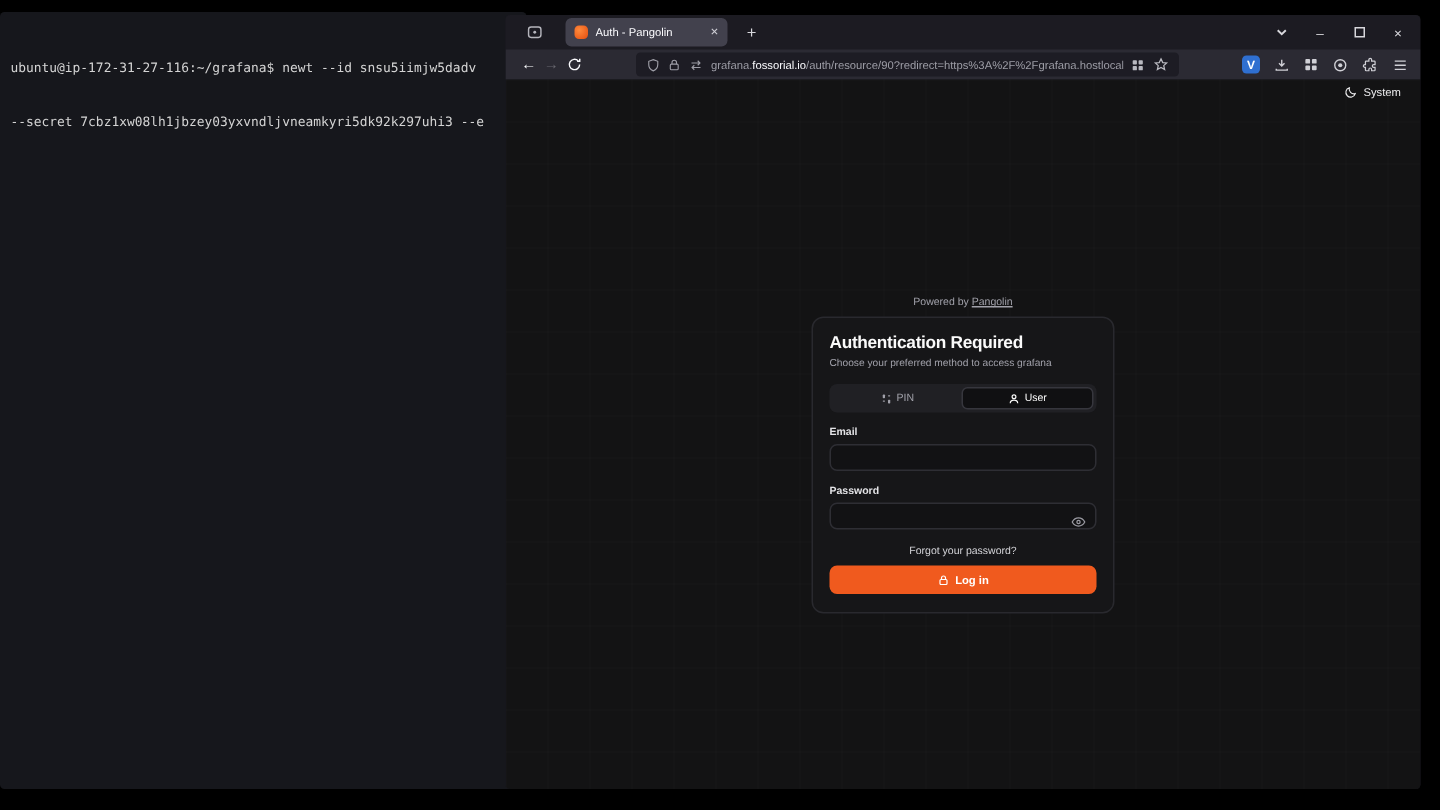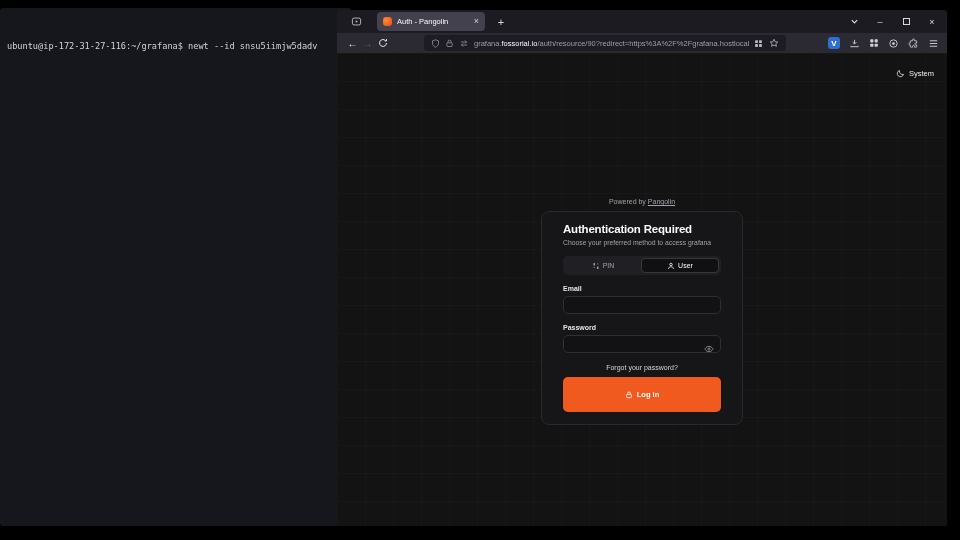--- a/index.html
+++ b/index.html
@@ -47,55 +47,56 @@
   .tool-right { margin-left:auto; display:flex; align-items:center; gap:9px; color:#d0d0d6; }
   .ext-blue { width:12px; height:12px; background:#2f6fd0; border-radius:3px; color:#fff;
               font-size:8px; font-weight:bold; display:flex; align-items:center; justify-content:center; }
 
   
   .content { flex:1; position:relative; background:#131314;
     background-image:
       linear-gradient(rgba(255,255,255,0.016) 1px, transparent 1px),
       linear-gradient(90deg, rgba(255,255,255,0.016) 1px, transparent 1px);
     background-size:28px 28px; }
-  .theme-toggle { position:absolute; top:16px; right:13px; display:flex; align-items:flex-start;
+  .theme-toggle { position:absolute; top:4px; right:13px; display:flex; align-items:flex-start;
                   gap:4px; color:#ededef; font-size:7.5px; }
   .powered { position:absolute; top:145px; left:0; right:0; text-align:center;
              font-size:7px; color:#a1a1aa; }
   .powered a { color:#a1a1aa; text-decoration:underline; }
 
   .card { position:absolute; top:158px; left:50%; transform:translateX(-50%);
           width:202px; background:#161618; border:1px solid #29292e; border-radius:8px;
-          padding:11px 21px 12px; }
+          padding:11px 11px 12px; }
   .card-title { font-size:11.5px; font-weight:bold; color:#fafafa; letter-spacing:-0.2px; }
   .card-sub { margin-top:4px; font-size:6.8px; color:#a1a1aa; }
 
   .seg { margin-top:10px; height:19px; background:#202024; border-radius:5px; padding:2px;
          display:flex; }
   .seg-tab { flex:1; display:flex; align-items:center; justify-content:center; gap:3px;
              font-size:7px; color:#a1a1aa; border-radius:4px; }
   .seg-tab.active { background:#101012; border:1px solid #36363d; color:#fafafa; }
 
   .field-label { margin-top:10px; font-size:7px; font-weight:bold; color:#e4e4e7; }
   .input { margin-top:4px; height:18px; border:1px solid #2e2e34; border-radius:5px;
            background:#121214; position:relative; }
   .eye { position:absolute; right:6px; top:4px; color:#9a9aa2; }
 
   .forgot { margin-top:11px; text-align:center; font-size:7px; color:#d4d4d8; }
-  .login-btn { margin-top:6px; height:35px; width:100%; border:none; border-radius:5px;
+  .login-btn { margin-top:6px; height:19px; width:100%; border:none; border-radius:5px;
                background:#F05A1E; color:#fff; font-size:7.5px; font-weight:bold;
                display:flex; align-items:center; justify-content:center; gap:4px;
                font-family:"Liberation Sans", sans-serif; }
 </style>
 </head>
 <body>
 
 <div id="terminal" class="win">
   <div class="term-body">
     <div>ubuntu@ip-172-31-27-116:~/grafana$ newt --id snsu5iimjw5dadv</div>
+    <div>--secret 7cbz1xw08lh1jbzey03yxvndljvneamkyri5dk92k297uhi3 --e</div>
   </div>
 </div>
 
 <div id="browser" class="win">
 
   <div class="tabbar">
     <div class="ff-view">
       <svg width="11" height="11" viewBox="0 0 16 16" fill="none" stroke="currentColor" stroke-width="1.4">
         <rect x="2" y="3" width="12" height="10" rx="2.5"></rect>
           <circle cx="8" cy="8" r="1.4" fill="currentColor" stroke="none"></circle>

